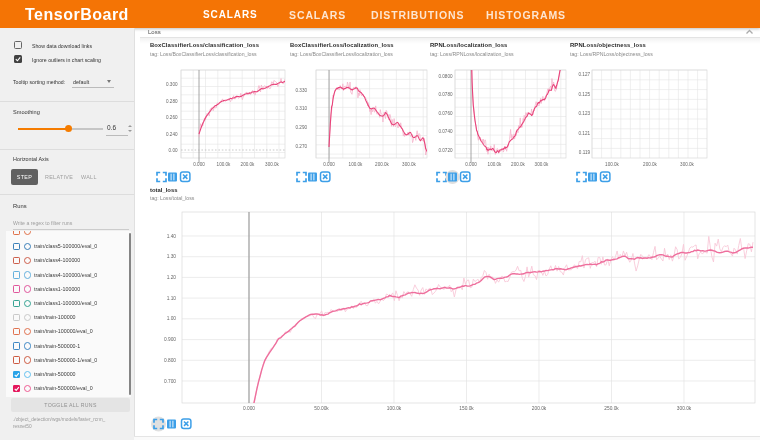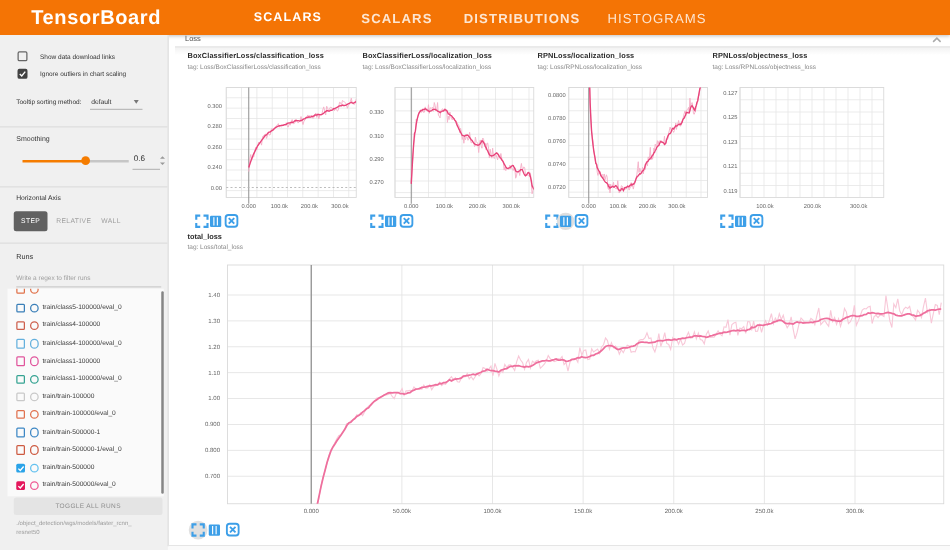--- a/index.html
+++ b/index.html
@@ -4,21 +4,21 @@
 font-family:"Liberation Sans",sans-serif;-webkit-font-smoothing:antialiased}
 .abs{position:absolute}
 </style></head>
 <body>
 
 <div class="abs" style="left:0;top:0;width:760px;height:28px;background:#f47405;box-shadow:0 1px 3px rgba(0,0,0,0.25)"></div>
 <div class="abs" style="left:25px;top:5.5px;font-size:16px;font-weight:bold;color:#fff;letter-spacing:0.5px">TensorBoard</div>
 <div class="abs" style="left:203px;top:9px;font-size:10px;font-weight:bold;color:#fff;letter-spacing:0.9px">SCALARS</div>
 <div class="abs" style="left:289px;top:9px;font-size:10.5px;font-weight:bold;color:rgba(255,255,255,0.82);letter-spacing:0.9px">SCALARS</div>
 <div class="abs" style="left:371px;top:9px;font-size:10.5px;font-weight:bold;color:rgba(255,255,255,0.82);letter-spacing:0.9px">DISTRIBUTIONS</div>
-<div class="abs" style="left:486px;top:9px;font-size:10.5px;font-weight:normal;color:rgba(255,255,255,0.82);letter-spacing:0.9px">HISTOGRAMS</div>
+<div class="abs" style="left:486px;top:9px;font-size:10.5px;font-weight:bold;color:rgba(255,255,255,0.82);letter-spacing:0.9px">HISTOGRAMS</div>
 
 <div class="abs" style="left:0;top:28px;width:134px;height:412px;background:#f0f0f0;border-right:1px solid #e0e0e0"></div>
 <div class="abs" style="left:14px;top:41px;width:8px;height:8px;border:1.4px solid #666;border-radius:1.5px;box-sizing:border-box"></div>
 <div class="abs" style="left:32px;top:42.5px;font-size:5.2px;color:#333">Show data download links</div>
 <div class="abs" style="left:14px;top:55px;width:8px;height:8px;background:#424242;border-radius:1.5px"></div>
 <svg class="abs" style="left:14px;top:55px" width="8" height="8" viewBox="0 0 8 8">
     <path d="M1.8 4.2L3.4 5.8L6.2 2.3" fill="none" stroke="#fff" stroke-width="1.1"></path>
   </svg>
 <div class="abs" style="left:32px;top:56.5px;font-size:5.2px;color:#333">Ignore outliers in chart scaling</div>
 

